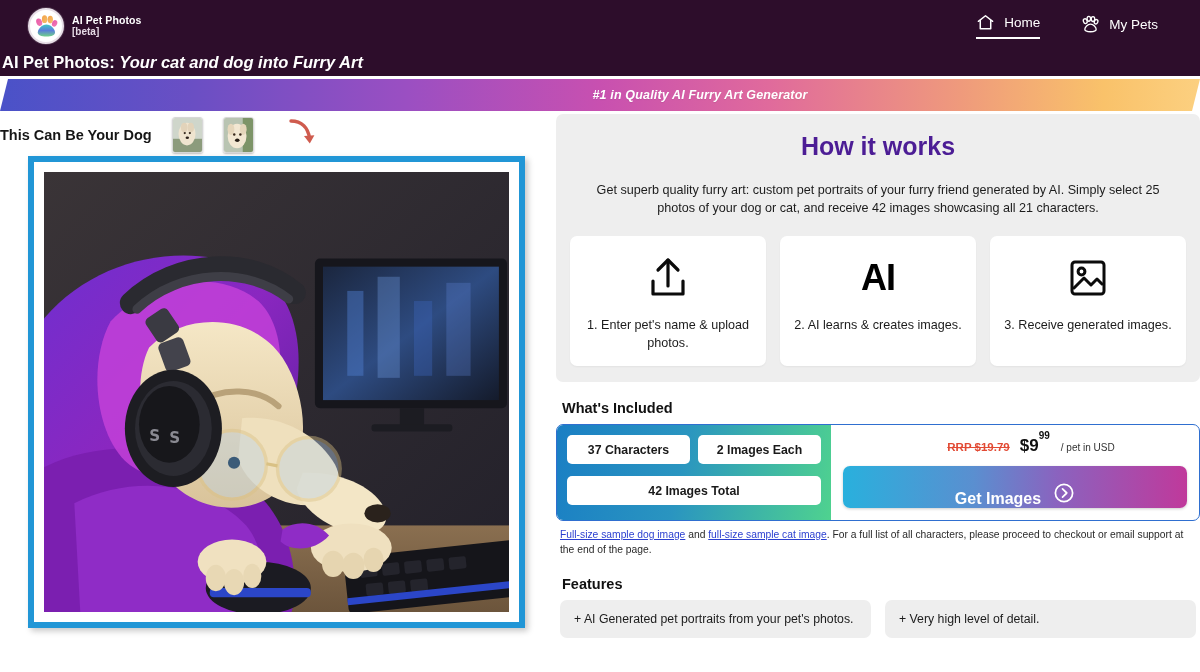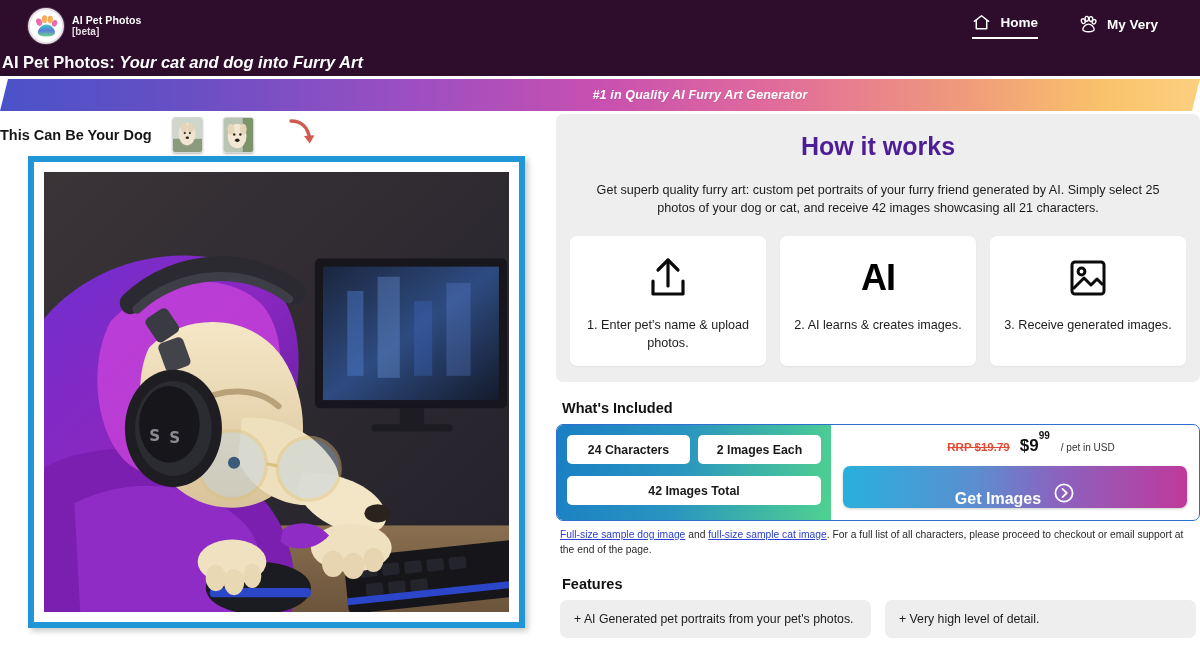--- a/index.html
+++ b/index.html
@@ -31,21 +31,21 @@
   .brand-name { color: #ffffff; font-size: 10.5px; font-weight: 700; letter-spacing: .1px; }
   .brand-beta { color: #e6dbe6; font-size: 10px; font-weight: 600; }
 
   .mainnav {
     margin-left: auto;
     display: flex; align-items: center; gap: 40px;
     padding-right: 14px;
   }
   .navitem {
     display: flex; align-items: center; gap: 9px;
-    color: #ffffff; font-size: 13.5px; font-weight: 700;
+    color: #ffffff; font-size: 13.5px; font-weight: 400;
     cursor: pointer;
     padding-bottom: 4px;
   }
   .navitem.active { border-bottom: 2px solid #ffffff; padding-bottom: 5px; }
   .navitem svg { display: block; }
 
   .subtitle-bar {
     height: 24px;
     background: #2d0d2b;
     display: flex; align-items: center;
@@ -238,21 +238,21 @@
     <div class="navitem">
       <span>
         <svg width="20" height="20" viewBox="0 0 24 24" fill="none" stroke="#ffffff" stroke-width="1.6">
           <ellipse cx="6.3" cy="8.6" rx="2.2" ry="2.9" transform="rotate(-20 6.3 8.6)"></ellipse>
           <ellipse cx="10.6" cy="5.8" rx="2.1" ry="2.9"></ellipse>
           <ellipse cx="15.6" cy="6.1" rx="2.1" ry="2.9"></ellipse>
           <ellipse cx="19.3" cy="9.3" rx="2.1" ry="2.7" transform="rotate(20 19.3 9.3)"></ellipse>
           <path d="M12.6 12.2 C16.2 12.2 19.4 15.8 19.4 18.3 C19.4 20.4 16.7 21.3 12.6 21.3 C8.5 21.3 5.8 20.4 5.8 18.3 C5.8 15.8 9 12.2 12.6 12.2 Z"></path>
         </svg>
       </span>
-      <span>My Very</span>
+      <span>My Pets</span>
     </div>
 
 
   </nav>
 </div>
 
 <div class="subtitle-bar">
   <div class="subtitle">
     <span>AI Pet Photos:</span>
     <em>Your cat and dog into Furry Art</em>
@@ -447,21 +447,21 @@
           <div class="step-label">3. Receive generated images.</div>
         </div>
 
       </div>
     </div>
 
     <div class="sec-head">What's Included</div>
 
     <div class="incl-box">
       <div class="incl-left">
-        <div class="pill half">24 Characters</div>
+        <div class="pill half">37 Characters</div>
         <div class="pill half">2 Images Each</div>
         <div class="pill full">42 Images Total</div>
       </div>
 
       <div class="incl-right">
         <div class="price-row">
           <span class="rrp">RRP $19.79</span>
           <span class="price">
             <span>$9</span><sup>99</sup>
           </span>

